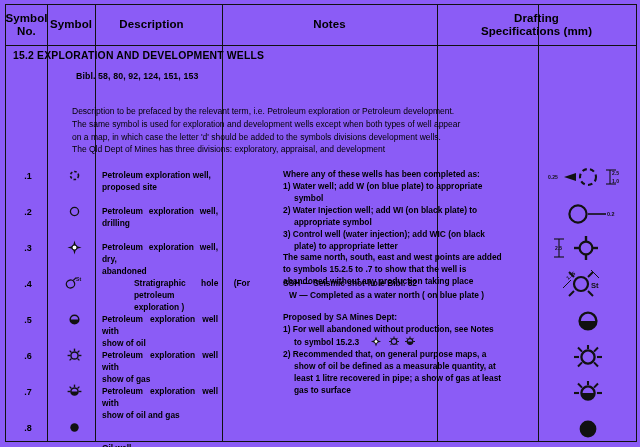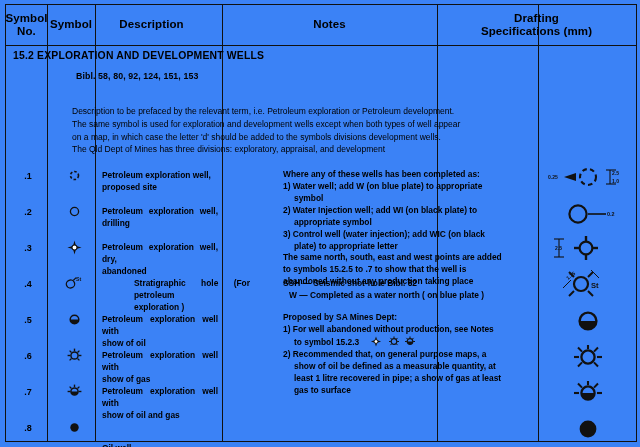--- a/index.html
+++ b/index.html
@@ -9,21 +9,21 @@
     background: #ffffff;
   }
   body {
     font-family: "Liberation Sans", sans-serif;
     color: #000000;
   }
   #page {
     position: relative;
     width: 640px;
     height: 447px;
-    background: #3b82f6;
+    background: #8b5cf6;
     overflow: hidden;
   }
 
   
   .frame {
     position: absolute;
     left: 5px;
     top: 4px;
     width: 632px;
     height: 438px;

